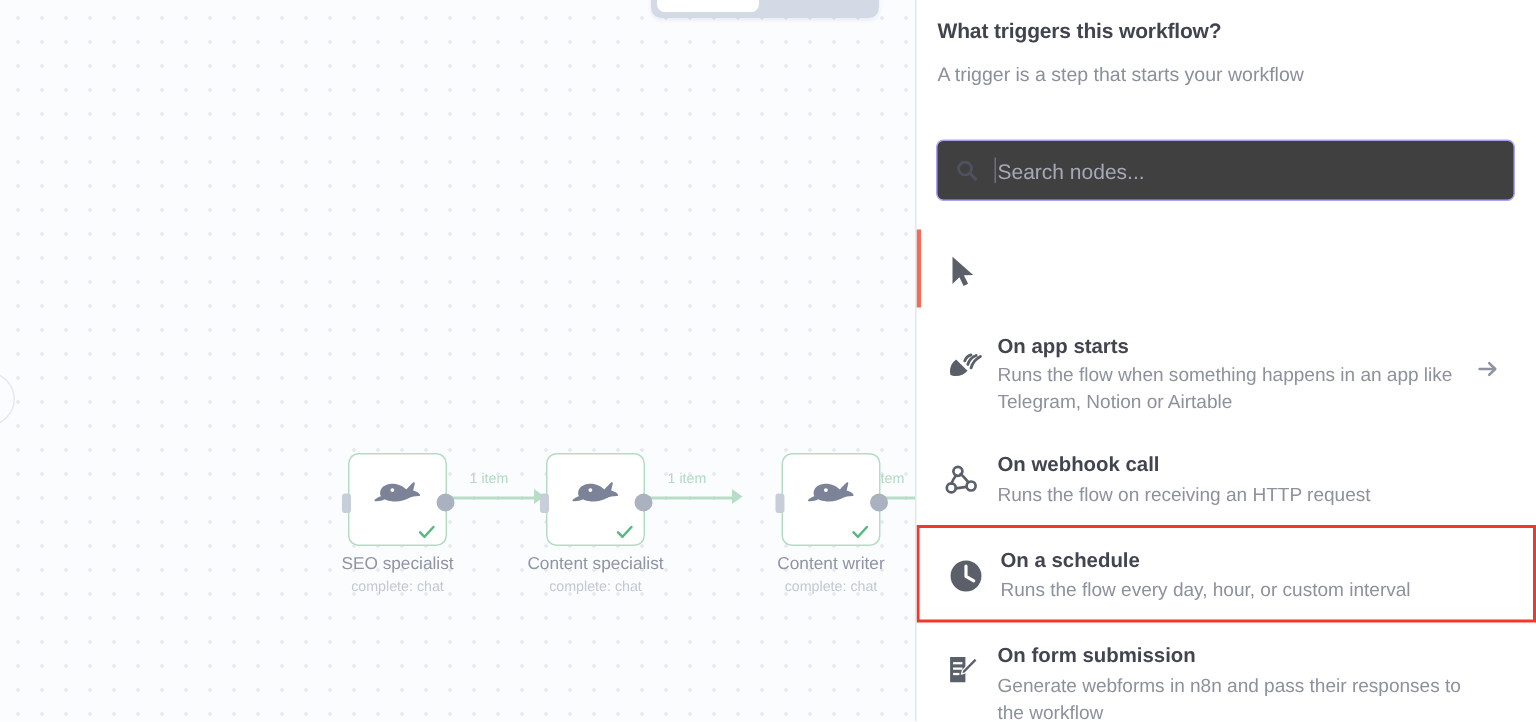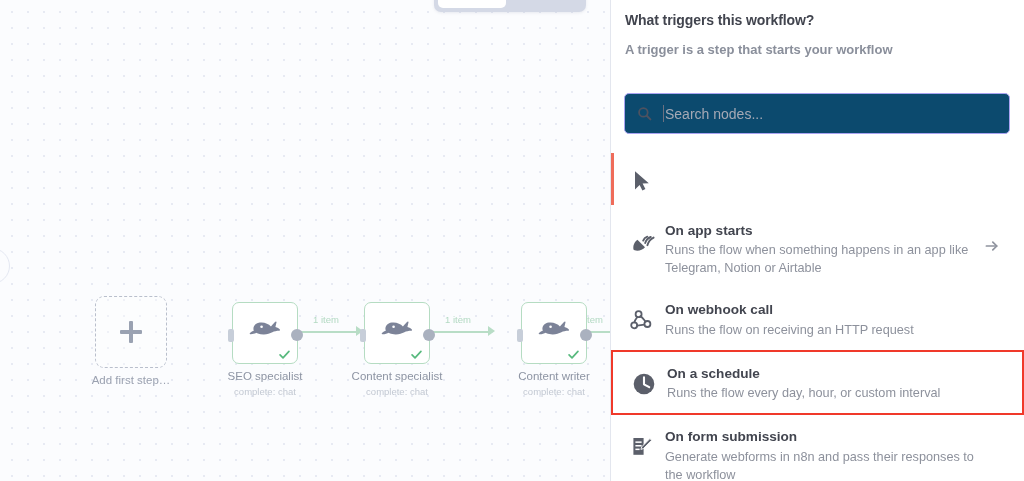--- a/index.html
+++ b/index.html
@@ -233,34 +233,33 @@
     font-weight: bold;
     color: #41444e;
     letter-spacing: -0.1px;
   }
   .panel-subtitle {
     position: absolute;
     left: 14px;
     top: 42px;
     font-size: 13px;
     color: #8a8f9b;
-    font-weight: bold;
   }
 
   
   .search-wrap {
     position: absolute;
     left: 13px;
     top: 93px;
     width: 386px;
     height: 41px;
     box-sizing: border-box;
     border: 1.4px solid #a9a3f2;
     border-radius: 5px;
-    background: #0c4a6e;
+    background: #404040;
     display: flex;
     align-items: center;
   }
   .search-icon {
     margin-left: 12px;
     width: 15px;
     height: 15px;
     color: #4d5260;
     flex: 0 0 auto;
   }
@@ -363,26 +362,20 @@
 <div id="app">
 
   <div class="canvas">
 
     <div class="top-pill">
       <div class="top-pill-inner"></div>
     </div>
 
     <div class="left-arc"></div>
 
-    <div class="add-step">
-      <div class="add-step-box">
-        <span class="plus-glyph"></span>
-      </div>
-      <div class="add-step-label">Add first step…</div>
-    </div>
 
     <div id="connectors">
         <div class="conn" style="left: 298px; width: 58px;"></div>
         <div class="conn-arrow" style="left: 356px;"></div>
         <div class="conn-label" style="left: 313px; top: 314px;">1 item</div>
         <div class="conn" style="left: 430px; width: 58px;"></div>
         <div class="conn-arrow" style="left: 488px;"></div>
         <div class="conn-label" style="left: 445px; top: 314px;">1 item</div>
         <div class="conn" style="left: 562px; width: 48px;"></div>
         <div class="conn-label" style="left: 577px; top: 314px;">1 item</div>

